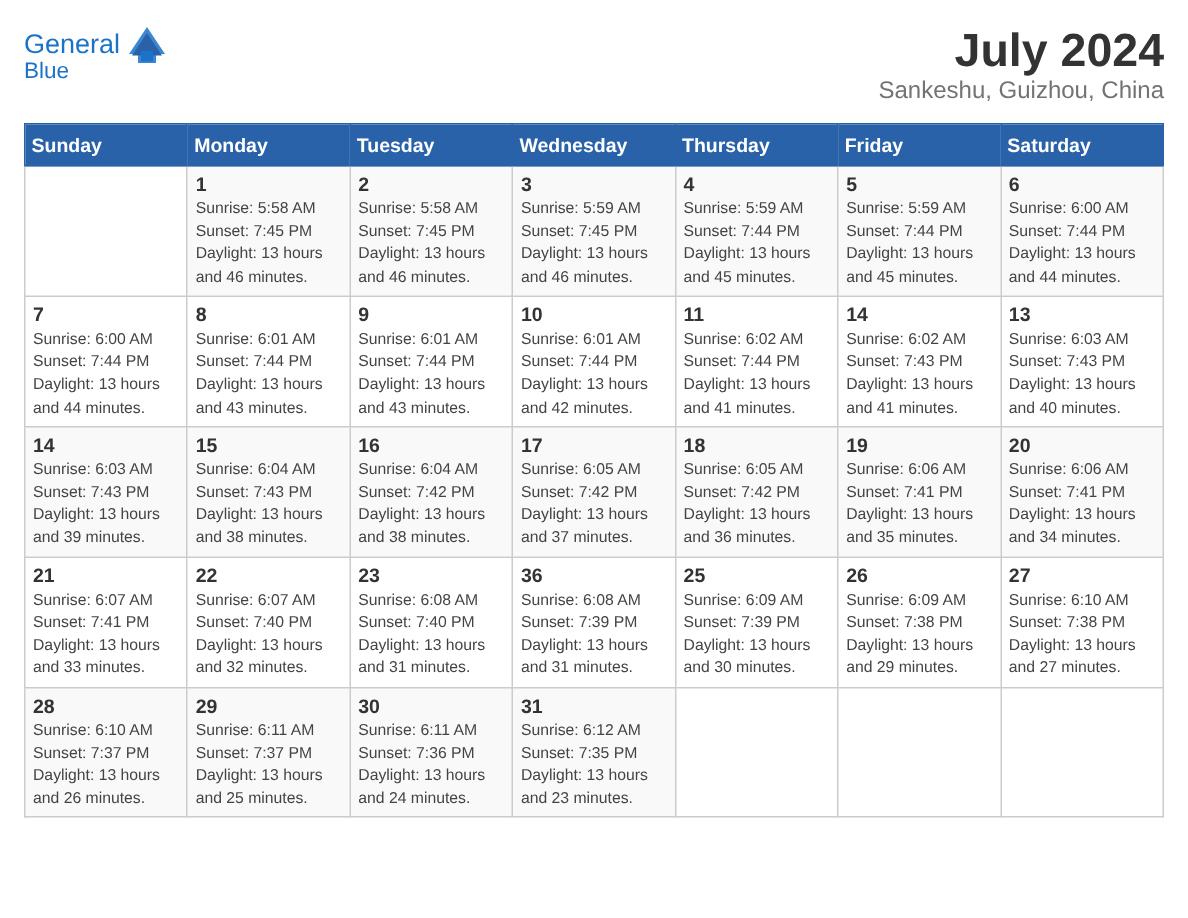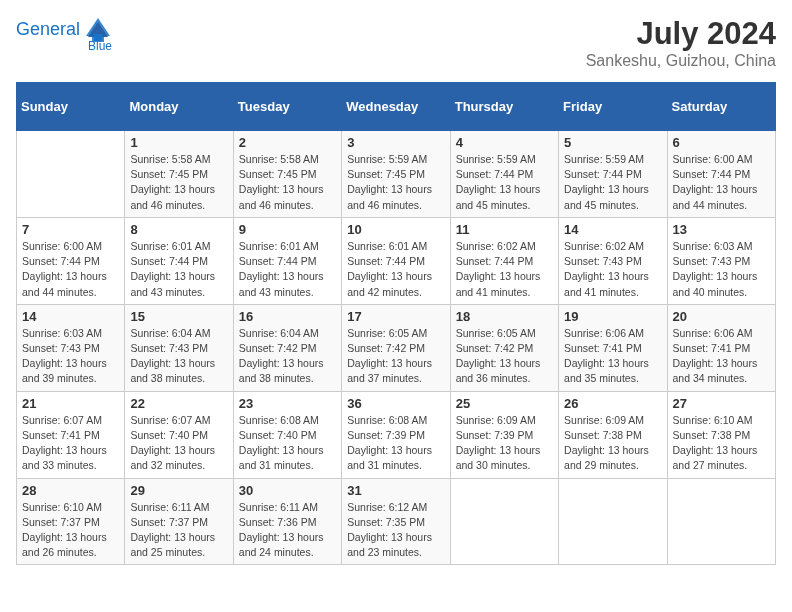--- a/index.html
+++ b/index.html
@@ -47,21 +47,21 @@
       color: #737373;
     }
     table {
       width: 100%;
       border-collapse: collapse;
       font-size: 11px;
     }
     thead tr th {
       background-color: #2962a8;
       color: #fff;
-      padding: 16px 4px;
+      padding: 6px 4px;
       text-align: left;
       font-size: 13px;
       font-weight: bold;
       border: 1px solid #2962a8;
     }
     tbody tr td {
       border: 1px solid #ccc;
       vertical-align: top;
       padding: 4px 5px;
       min-height: 70px;
@@ -96,21 +96,21 @@
       <div style="display:flex;align-items:center;">
         <div class="logo-text">
           <span>General</span>
         </div>
         <svg class="logo-icon" viewBox="0 0 28 28">
           <polygon points="14,2 26,20 20,20 20,26 8,26 8,20 2,20" fill="#1a73c8" opacity="0.85"></polygon>
           <polygon points="14,6 24,21 4,21" fill="#2962a8"></polygon>
           <rect x="10" y="18" width="8" height="7" fill="#1a73c8"></rect>
         </svg>
       </div>
-      <div class="logo-text" style="color:#1a73c8;font-size:12px;margin-top:-4px;text-align:right;">Blue</div>
+      <div class="logo-text" style="color:#1a73c8;font-size:15px;margin-top:-4px;">Blue</div>
     </div>
   </div>
   <div class="title-block">
     <div class="month-year">July 2024</div>
     <div class="location">Sankeshu, Guizhou, China</div>
   </div>
 </div>
 
 <table>
   <thead>

